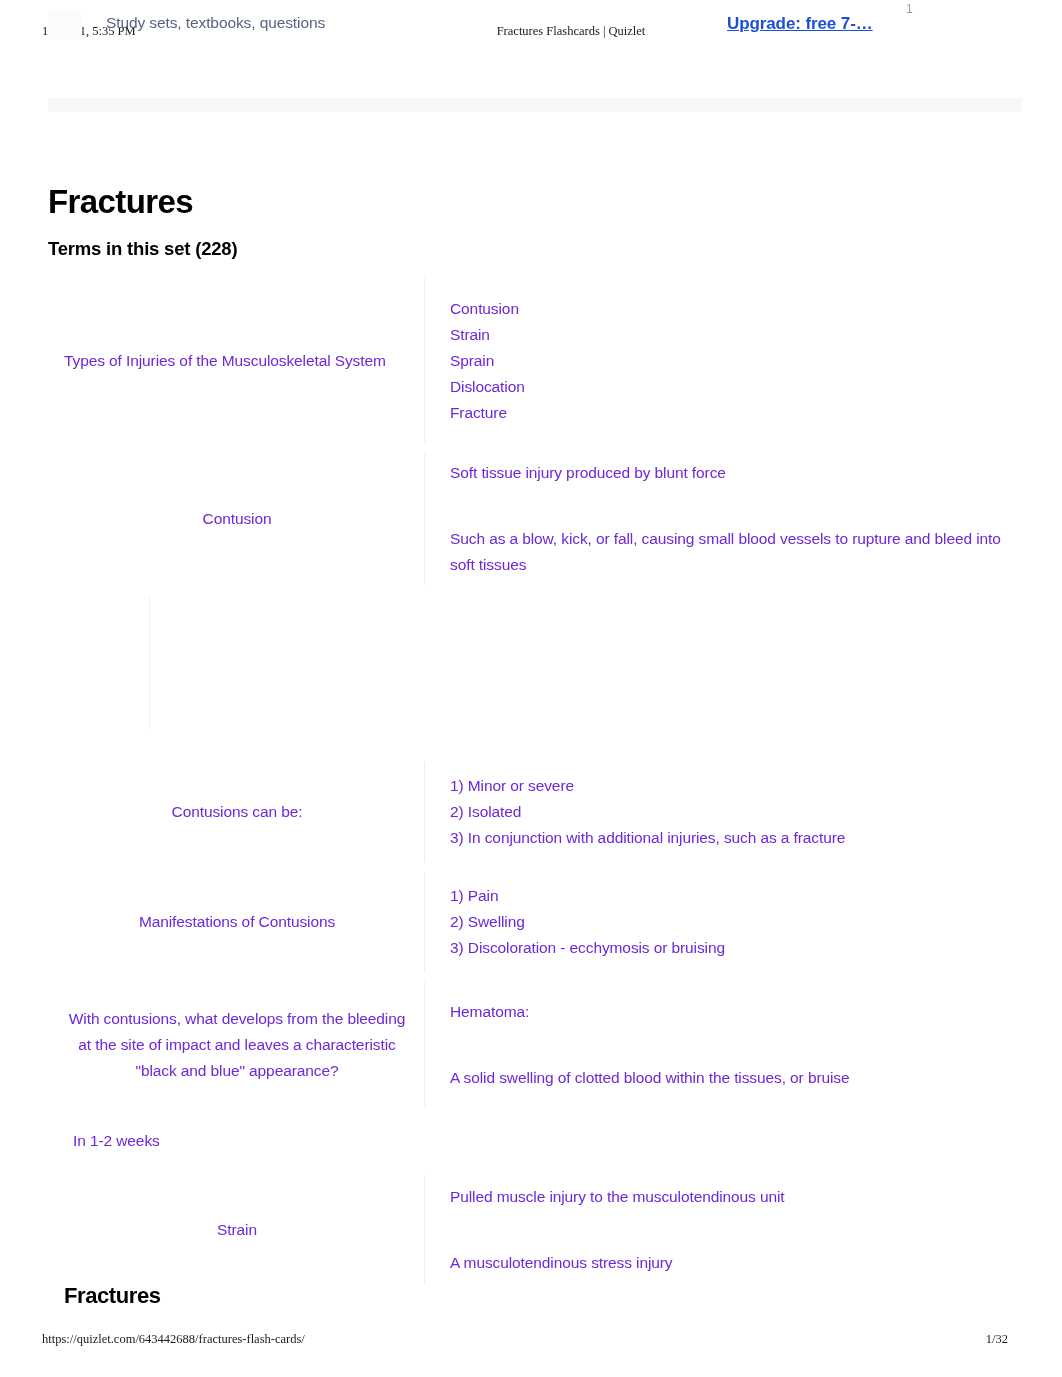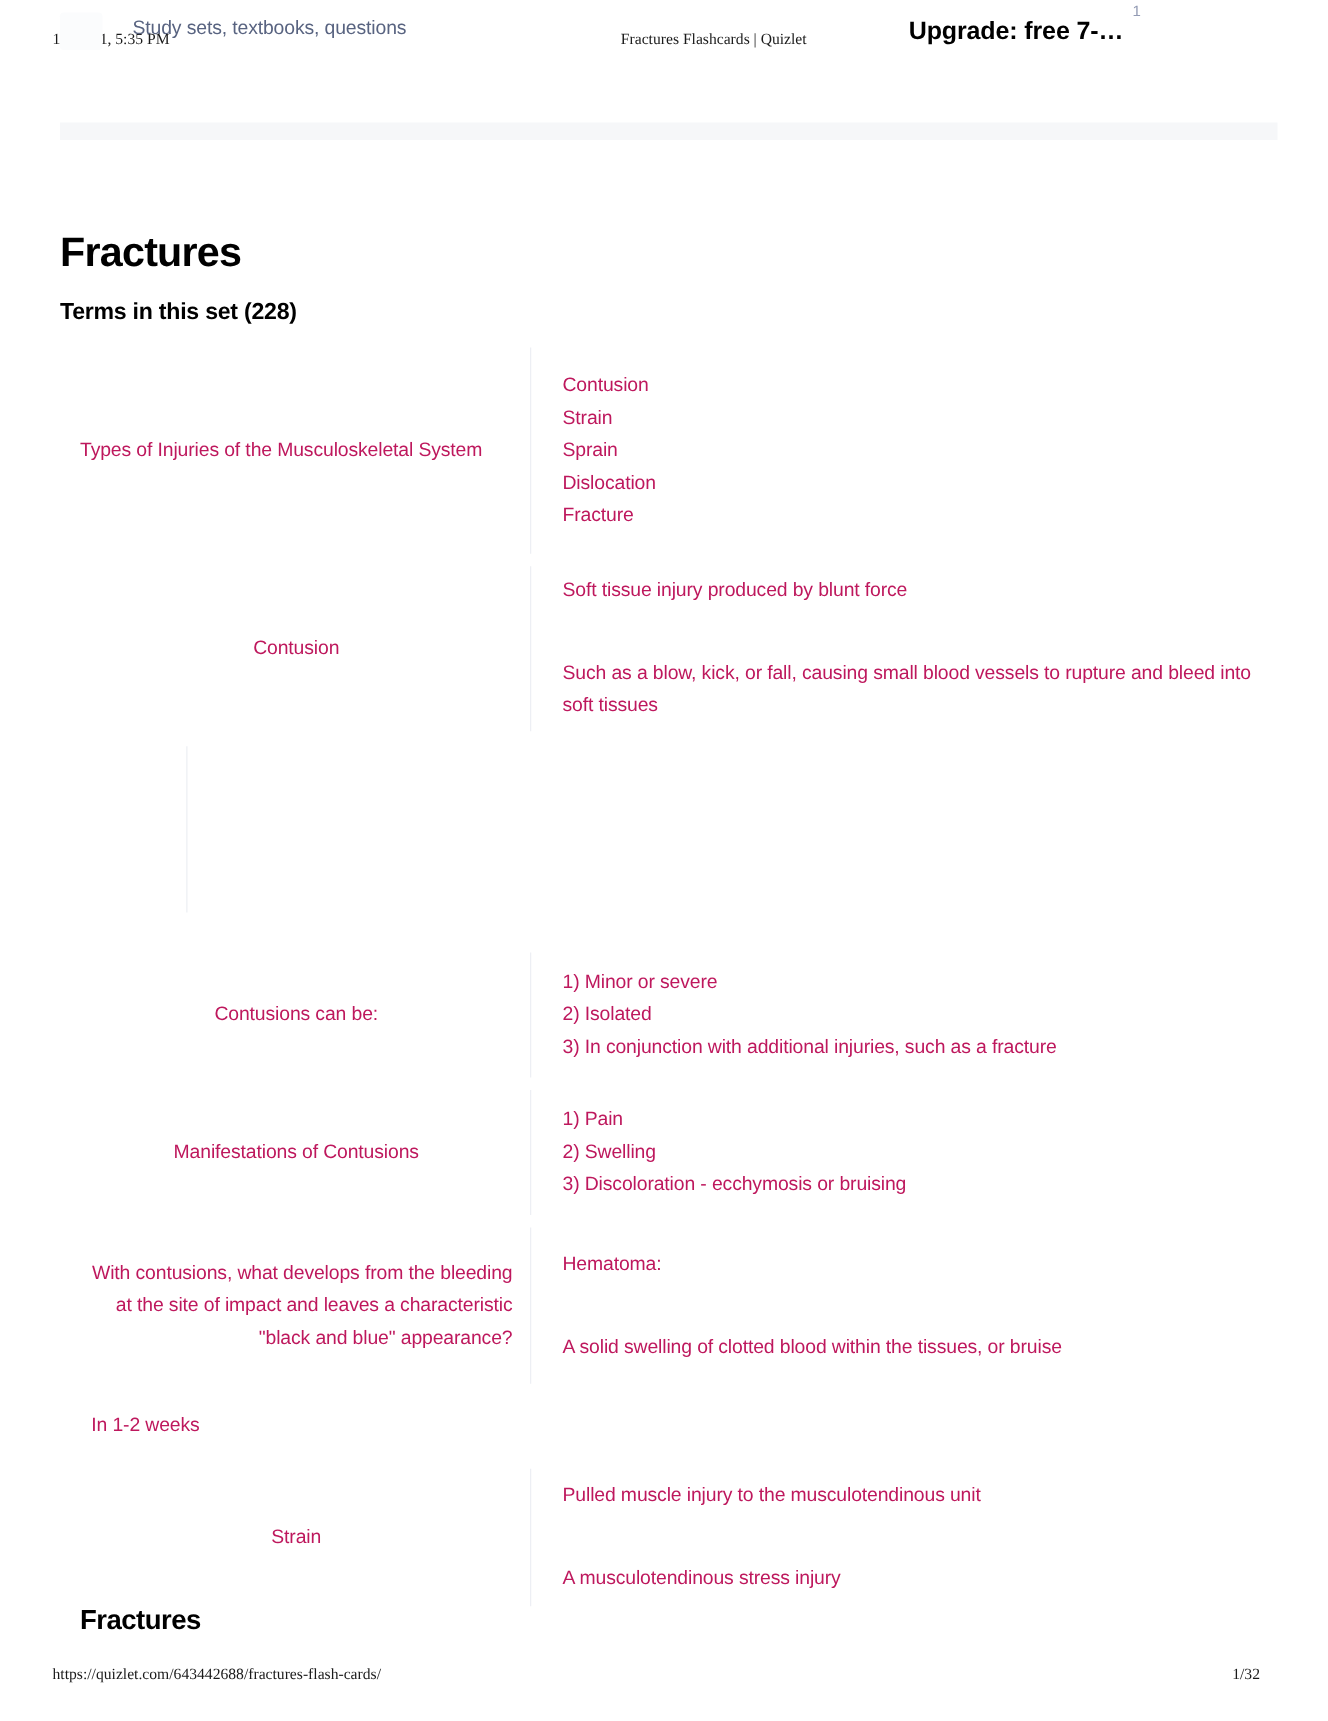--- a/index.html
+++ b/index.html
@@ -89,25 +89,26 @@
     top: 14px;
     font-size: 15.5px;
     color: #586380;
     letter-spacing: -0.1px;
     white-space: nowrap;
   }
   .nav-upgrade {
     position: absolute;
     left: 727px;
     top: 14px;
-    font-size: 20px;
+    font-size: 17px;
     font-weight: 600;
-    color: #000000;
+    color: #1d4ed8;
     white-space: nowrap;
     letter-spacing: -0.1px;
+    text-decoration: underline;
   }
   .nav-badge {
     position: absolute;
     left: 906px;
     top: 2px;
     font-size: 12px;
     color: #939bb4;
   }
   .nav-underlay {
     position: absolute;
@@ -179,25 +180,25 @@
     padding: 18px 20px 18px 25px;
     display: flex;
     flex-direction: column;
     justify-content: center;
   }
 
   .term-text,
   .def-text {
     font-size: 15.5px;
     line-height: 26px;
-    color: #be185d;
+    color: #6d28d9;
     letter-spacing: -0.1px;
     white-space: pre-line;
   }
-  .term-text { text-align: right; }
+  .term-text { text-align: center; }
   .term-text.center { text-align: center; }
 
   .def-block + .def-block { margin-top: 40px; }
 
   .bottom-heading {
     position: absolute;
     top: 1283px;
     left: 64px;
     font-size: 22px;
     font-weight: 700;

